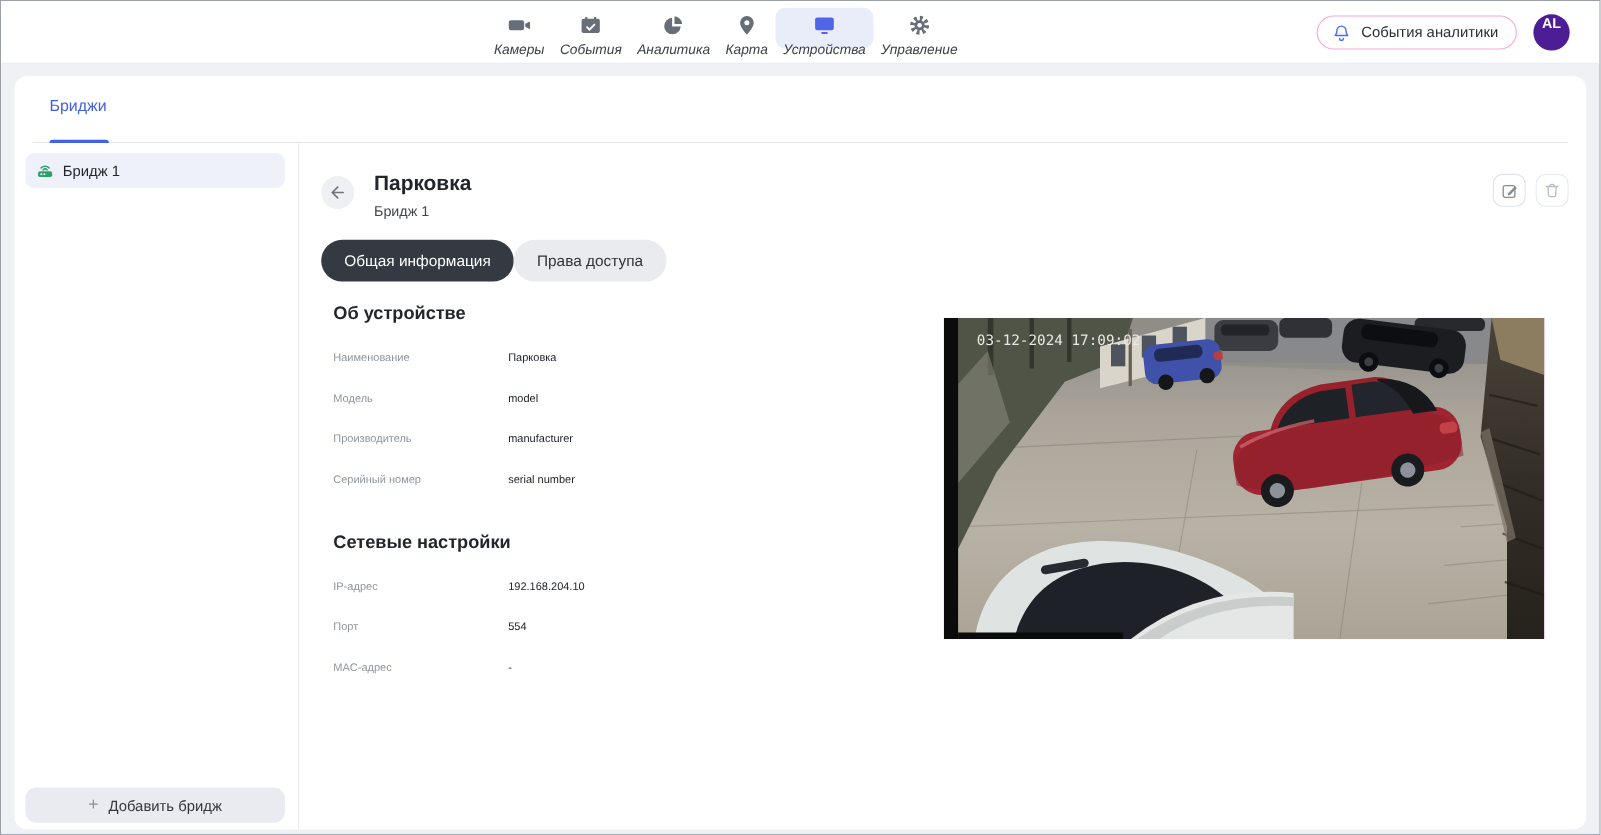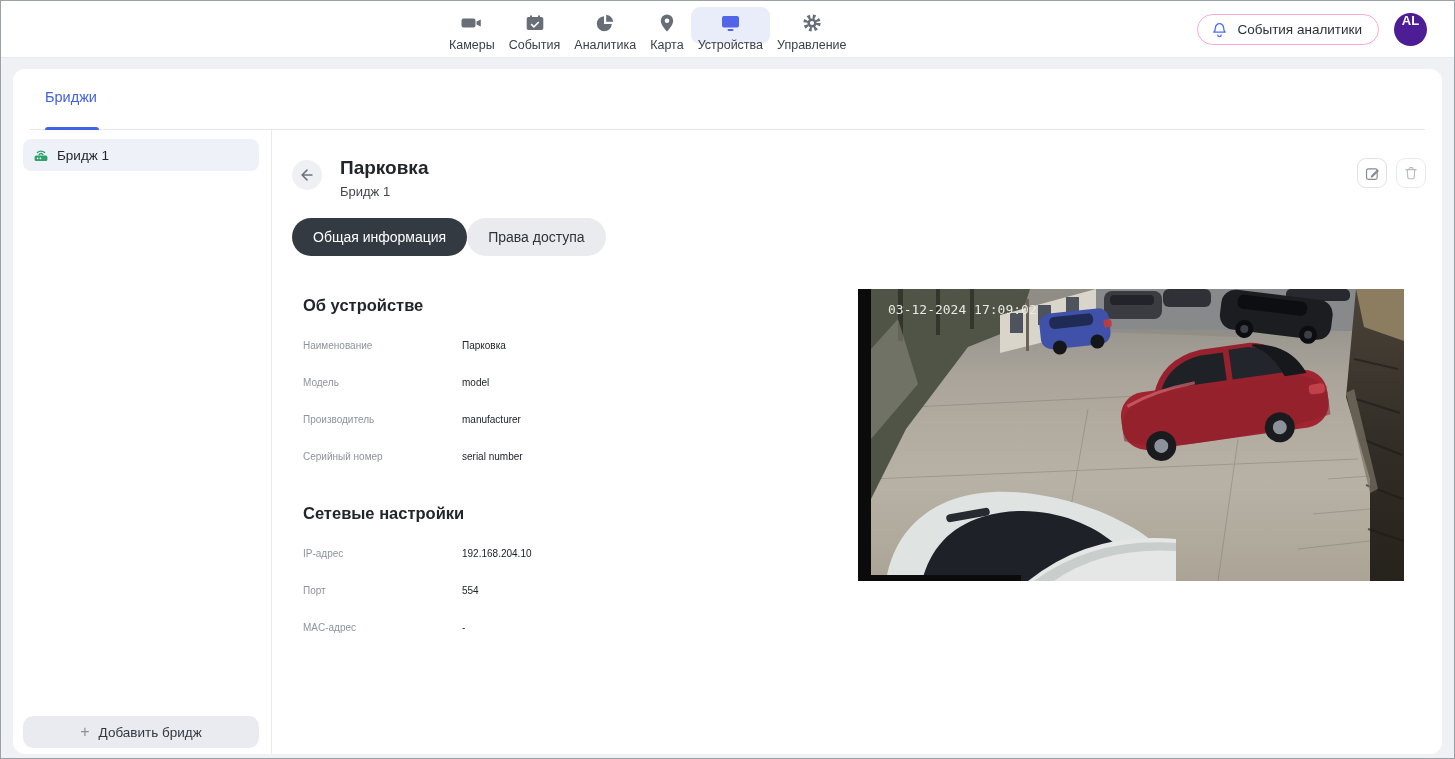--- a/index.html
+++ b/index.html
@@ -7,21 +7,21 @@
   body {
     font-family:"Liberation Sans", sans-serif;
     background:#fff;
     border:1px solid #9aa0a6;
     overflow:hidden;
     position:relative;
   }
   
   .topbar { position:relative; height:57px; background:#fff; border-bottom:1px solid #e8eaed; }
   .nav { position:absolute; left:441px; top:0; display:flex; align-items:flex-start; padding-top:6px; }
-  .nav-item { position:relative; display:flex; flex-direction:column; align-items:center; padding:4px 7px 0; cursor:pointer; }
+  .nav-item { position:relative; display:flex; flex-direction:column; align-items:center; padding:4px 7px 0; cursor:pointer;font-style:italic; }
   .nav-item .ico { height:24px; display:flex; align-items:center; justify-content:center; z-index:1; }
   .nav-item .lbl { margin-top:3px; font-size:12.5px; color:#3b4149; white-space:nowrap; z-index:1; }
   .nav-item.selected::before { content:""; position:absolute; top:0; left:0; right:0; height:37px; background:#e9ecf9; border-radius:9px; }
   .nav-item svg { fill:#676e78; }
   .nav-item.selected svg { fill:#5165e6; }
   .events-btn { position:absolute; right:75px; top:13px; height:31px; border:1px solid #f9a8d4; border-radius:16px;
     background:#fff; display:flex; align-items:center; gap:9px; padding:0 16px 0 13px; font-size:13.5px; color:#2b3037; cursor:pointer; }
   .avatar { position:absolute; right:27px; top:12px; width:33px; height:33px; border-radius:50%;
     background:#4c1d95; color:#fff; font-weight:bold; font-size:13px; display:flex; justify-content:center; cursor:pointer; }
   
@@ -52,21 +52,21 @@
   .header-actions { margin-left:auto; display:flex; gap:9px; margin-top:2px; }
   .icon-btn { width:30px; height:30px; border-radius:9px; background:#fff; display:flex; align-items:center; justify-content:center; cursor:pointer; }
   .icon-btn.edit { border:1px solid #dfe3e9; }
   .icon-btn.del { border:1px solid #e7eaef; }
   .pills { display:flex; gap:0; margin-top:19px; }
   .pill { height:38px; border-radius:19px; display:flex; align-items:center; padding:0 21px;
     font-size:14px; background:#e9ebef; color:#2e333a; cursor:pointer; white-space:nowrap; }
   .pill.selected { background:#343a42; color:#fff; }
   .content { display:flex; margin-top:19px; }
   .fields-col { margin-left:11px; width:540px; flex:none; }
-  .sec-heading { font-size:16.5px; font-weight:bold; color:#22262c; line-height:20px;margin-top:20px; }
+  .sec-heading { font-size:16.5px; font-weight:bold; color:#22262c; line-height:20px; }
   .sec2 { margin-top:38px; }
   .frow { display:flex; margin-top:21px; font-size:10px; line-height:16px; }
   .frow.first { margin-top:23px; }
   .flabel { width:159px; flex:none; color:#8d949d; }
   .fvalue { color:#20242a; }
   .snapshot { margin-left:auto; margin-right:22px; margin-top:14px; width:546px; height:292px; flex:none;
     position:relative; background:#f0abfc; overflow:hidden; }
   .snapshot svg { display:block; }
 </style>
 </head>

